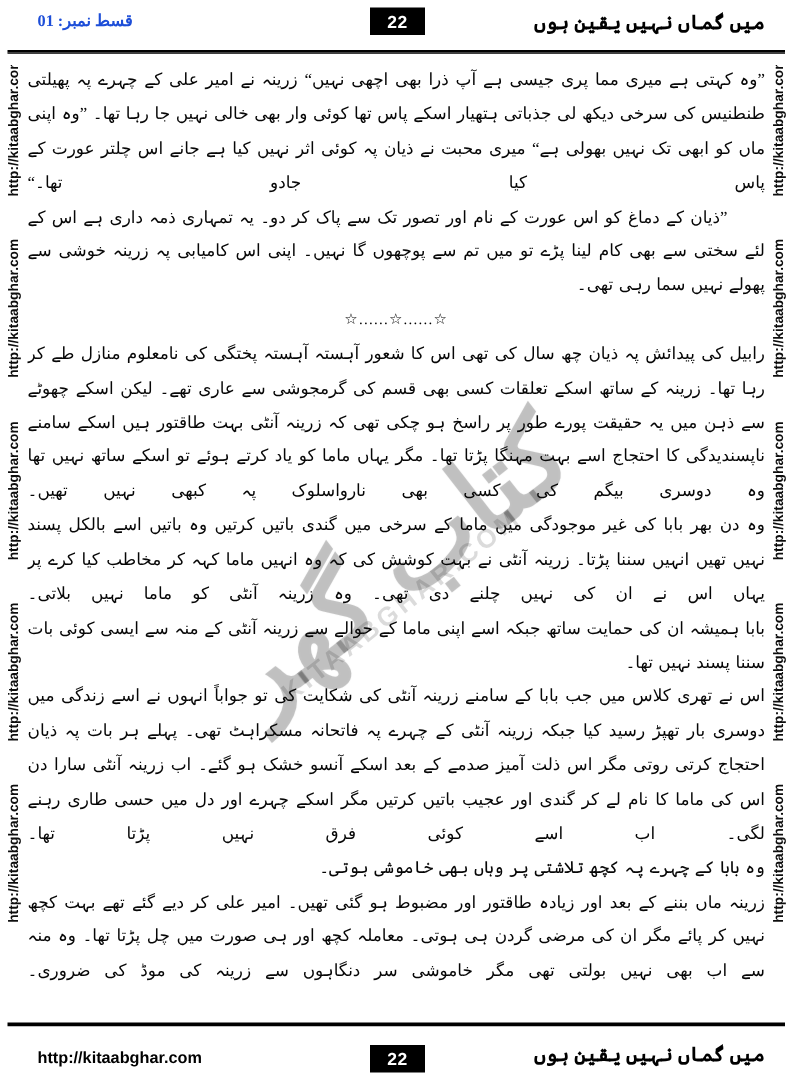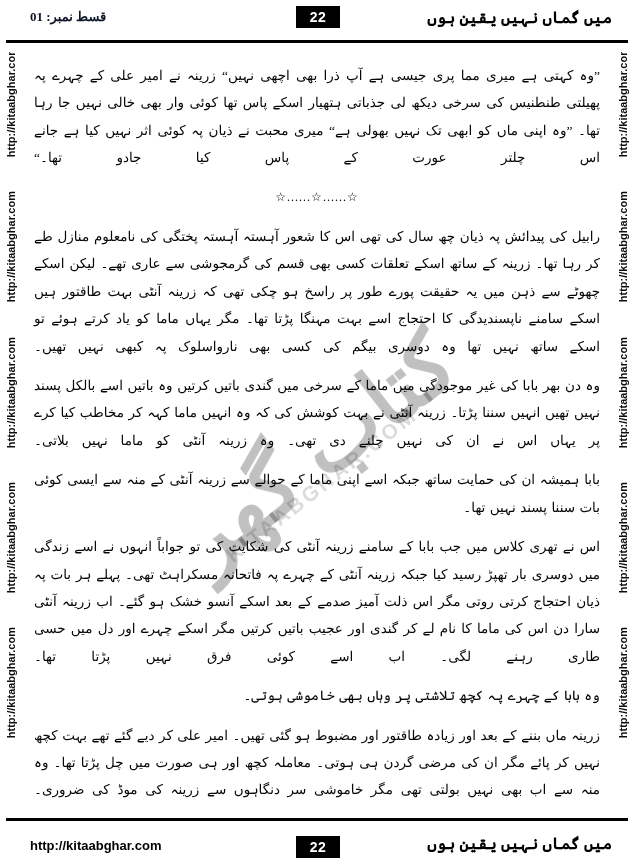--- a/index.html
+++ b/index.html
@@ -58,21 +58,21 @@
     justify-content: center;
     letter-spacing: 0.5px;
   }
   .episode-label {
     position: absolute;
     left: 30px;
     top: 9px;
     font-family: "Liberation Serif", serif;
     font-size: 13px;
     font-weight: 600;
-    color: #0f172a;
+    color: #1d4ed8;
     direction: rtl;
     white-space: nowrap;
   }
   .rule-top {
     position: absolute;
     top: 40px;
     left: 6px;
     width: 622px;
     height: 0;
     border-top: 2px solid #000;
@@ -141,21 +141,21 @@
     direction: rtl;
     text-align: justify;
     font-family: "Liberation Serif", serif;
     font-size: 13.5px;
     line-height: 27.4px;
     color: #060606;
     overflow: hidden;
     z-index: 3;
   }
   .body-text p {
-    margin: 12px;
+    margin: 0;
     padding: 0;
     text-align: justify;
     text-align-last: justify;
     word-spacing: 1px;
   }
   .body-text p.indented {
     text-indent: 30px;
   }
   .body-text p.last-right {
     text-align-last: right;
@@ -269,20 +269,21 @@
     </div>
   </div>
 
   <div class="diag-wm">
     <div class="diag-inner">کتاب گھر</div>
     <div class="diag-sub">KITAABGHAR.COM</div>
   </div>
 
   <div class="body-text">
     <p>”وہ کہتی ہے میری مما پری جیسی ہے آپ ذرا بھی اچھی نہیں“ زرینہ نے امیر علی کے چہرے پہ پھیلتی طنطنیس کی سرخی دیکھ لی جذباتی ہتھیار اسکے پاس تھا کوئی وار بھی خالی نہیں جا رہا تھا۔ ”وہ اپنی ماں کو ابھی تک نہیں بھولی ہے“ میری محبت نے ذیان پہ کوئی اثر نہیں کیا ہے جانے اس چلتر عورت کے پاس کیا جادو تھا۔“</p>
+    <p class="indented last-right">”ذیان کے دماغ کو اس عورت کے نام اور تصور تک سے پاک کر دو۔ یہ تمہاری ذمہ داری ہے اس کے لئے سختی سے بھی کام لینا پڑے تو میں تم سے پوچھوں گا نہیں۔ اپنی اس کامیابی پہ زرینہ خوشی سے پھولے نہیں سما رہی تھی۔</p>
     <div class="sep-stars">☆......☆......☆</div>
     <p>رابیل کی پیدائش پہ ذیان چھ سال کی تھی اس کا شعور آہستہ آہستہ پختگی کی نامعلوم منازل طے کر رہا تھا۔ زرینہ کے ساتھ اسکے تعلقات کسی بھی قسم کی گرمجوشی سے عاری تھے۔ لیکن اسکے چھوٹے سے ذہن میں یہ حقیقت پورے طور پر راسخ ہو چکی تھی کہ زرینہ آنٹی بہت طاقتور ہیں اسکے سامنے ناپسندیدگی کا احتجاج اسے بہت مہنگا پڑتا تھا۔ مگر یہاں ماما کو یاد کرتے ہوئے تو اسکے ساتھ نہیں تھا وہ دوسری بیگم کی کسی بھی نارواسلوک پہ کبھی نہیں تھیں۔</p>
     <p>وہ دن بھر بابا کی غیر موجودگی میں ماما کے سرخی میں گندی باتیں کرتیں وہ باتیں اسے بالکل پسند نہیں تھیں انہیں سننا پڑتا۔ زرینہ آنٹی نے بہت کوشش کی کہ وہ انہیں ماما کہہ کر مخاطب کیا کرے پر یہاں اس نے ان کی نہیں چلنے دی تھی۔ وہ زرینہ آنٹی کو ماما نہیں بلاتی۔</p>
     <p class="last-right">بابا ہمیشہ ان کی حمایت ساتھ جبکہ اسے اپنی ماما کے حوالے سے زرینہ آنٹی کے منہ سے ایسی کوئی بات سننا پسند نہیں تھا۔</p>
     <p>اس نے تھری کلاس میں جب بابا کے سامنے زرینہ آنٹی کی شکایت کی تو جواباً انہوں نے اسے زندگی میں دوسری بار تھپڑ رسید کیا جبکہ زرینہ آنٹی کے چہرے پہ فاتحانہ مسکراہٹ تھی۔ پہلے ہر بات پہ ذیان احتجاج کرتی روتی مگر اس ذلت آمیز صدمے کے بعد اسکے آنسو خشک ہو گئے۔ اب زرینہ آنٹی سارا دن اس کی ماما کا نام لے کر گندی اور عجیب باتیں کرتیں مگر اسکے چہرے اور دل میں حسی طاری رہنے لگی۔ اب اسے کوئی فرق نہیں پڑتا تھا۔</p>
     <p class="last-right">وہ بابا کے چہرے پہ کچھ تلاشتی پر وہاں بھی خاموشی ہوتی۔</p>
     <p>زرینہ ماں بننے کے بعد اور زیادہ طاقتور اور مضبوط ہو گئی تھیں۔ امیر علی کر دیے گئے تھے بہت کچھ نہیں کر پائے مگر ان کی مرضی گردن ہی ہوتی۔ معاملہ کچھ اور ہی صورت میں چل پڑتا تھا۔ وہ منہ سے اب بھی نہیں بولتی تھی مگر خاموشی سر دنگاہوں سے زرینہ کی موڈ کی ضروری۔</p>
 
   </div>
 

